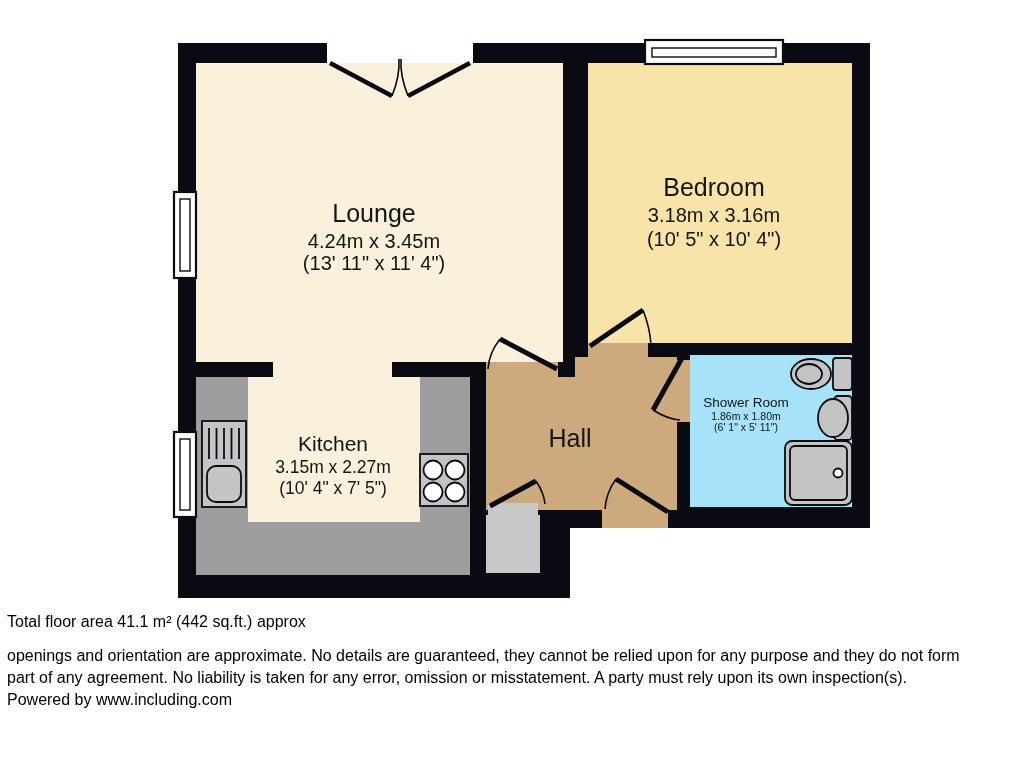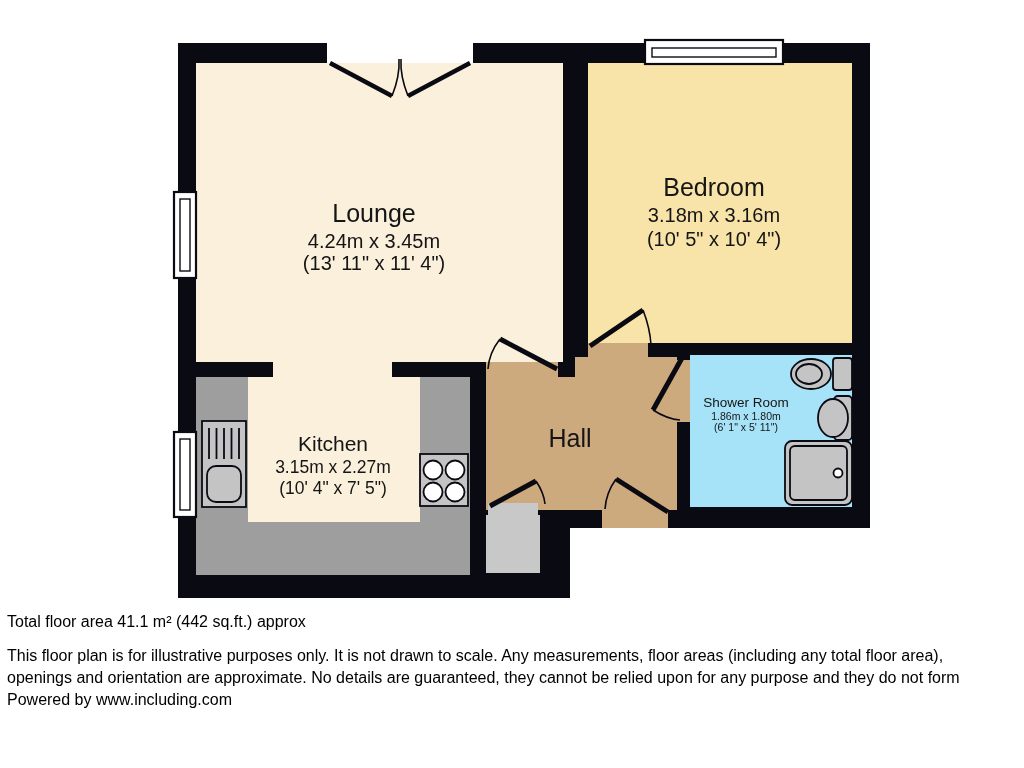--- a/index.html
+++ b/index.html
@@ -137,19 +137,19 @@
 
       <text class="lbl-s" x="746" y="407">Shower Room</text>
       <text class="lbl-sd" x="746" y="420">1.86m x 1.80m</text>
       <text class="lbl-sd" x="746" y="431">(6' 1" x 5' 11")</text>
     </g>
   </svg>
 
   <div class="footer">
     <div class="total">Total floor area 41.1 m² (442 sq.ft.) approx</div>
     <div>
-      <div>This floor plan is for illustrative purposes only. It is not drawn to scale. Any measurements, floor areas (including any total floor area),</div>
       <div>openings and orientation are approximate. No details are guaranteed, they cannot be relied upon for any purpose and they do not form</div>
+      <div>part of any agreement. No liability is taken for any error, omission or misstatement. A party must rely upon its own inspection(s).</div>
     </div>
     <div>Powered by www.including.com</div>
   </div>
 
 </div>
 
 </body></html>

